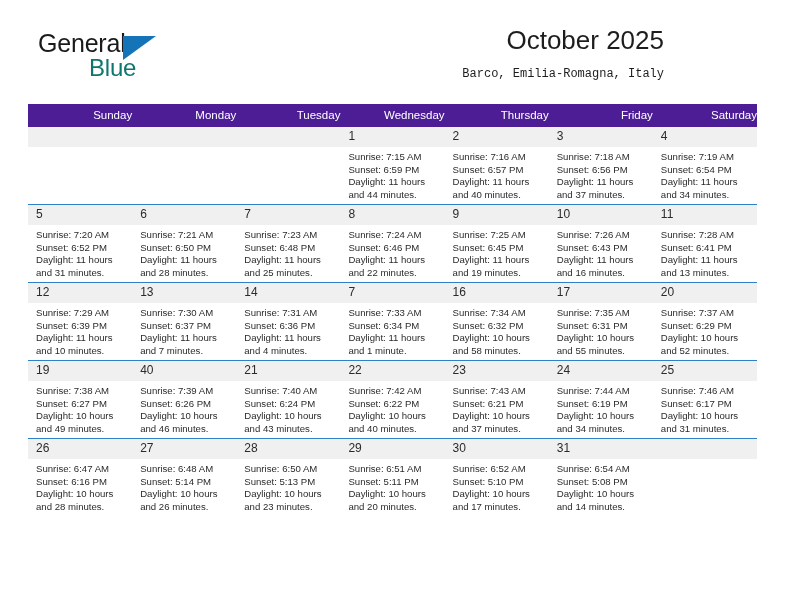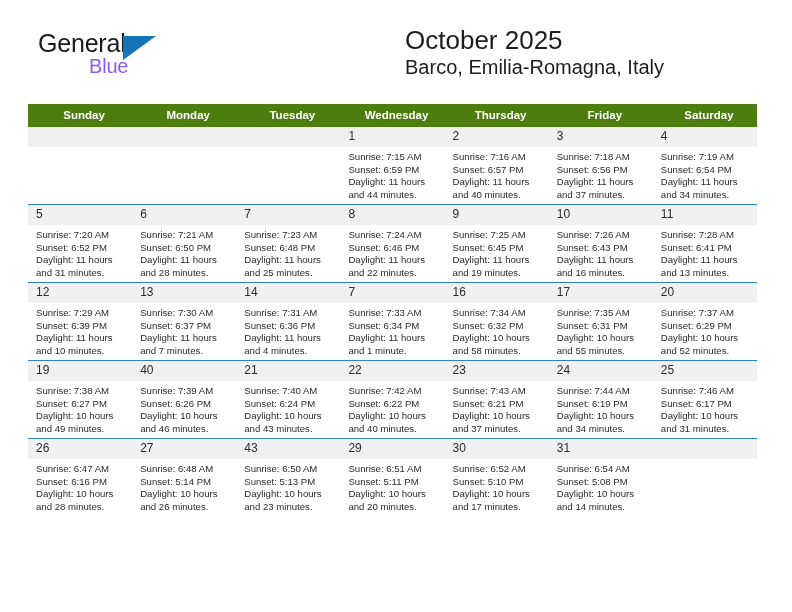--- a/index.html
+++ b/index.html
@@ -53,61 +53,62 @@
     top: 10px;
     width: 0;
     height: 0;
     border-left: 33px solid #1574b8;
     border-bottom: 24px solid transparent;
   }
   .brand-blue {
     position: absolute;
     left: 61px;
     top: 30px;
-    font-size: 20px;
+    font-size: 24px;
     letter-spacing: -0.2px;
-    color: #8b5cf6;
+    color: #0f766e;
     line-height: 1;
   }
 
   .title-block {
     position: absolute;
     right: 0;
     top: 0;
-    text-align: left;
+    text-align: right;
   }
   .cal-title {
     font-size: 26px;
     color: #1d1d1d;
     line-height: 1.15;
     white-space: nowrap;
   }
   .cal-subtitle {
-    margin-top: 0;
-    font-size: 20px;
+    margin-top: 12px;
+    font-size: 12px;
     color: #1d1d1d;
     line-height: 1.15;
     white-space: nowrap;
+    font-family: Liberation Mono, monospace;
   }
 
   
   .calendar {
     position: absolute;
     left: 28px;
     top: 104px;
     width: 729px;
     border-collapse: collapse;
     table-layout: fixed;
   }
   .calendar th {
-    background: #4d7c0f;
+    background: #4c1d95;
     color: #ffffff;
-    font-weight: bold;
+    font-weight: normal;
     font-size: 11.5px;
-    text-align: center;
+    text-align: right;
     padding: 5px 0 6px 8px;
     height: 12px;
     border: none;
   }
   .calendar td {
     vertical-align: top;
     padding: 0;
     border: none;
     border-top: 1px solid #3080c8;
     height: 77px;
@@ -424,21 +425,21 @@
           <td>
             <span class="daynum">27</span>
             <div class="cell-body">
               <div>Sunrise: 6:48 AM</div>
               <div>Sunset: 5:14 PM</div>
               <div>Daylight: 10 hours</div>
               <div>and 26 minutes.</div>
             </div>
           </td>
           <td>
-            <span class="daynum">43</span>
+            <span class="daynum">28</span>
             <div class="cell-body">
               <div>Sunrise: 6:50 AM</div>
               <div>Sunset: 5:13 PM</div>
               <div>Daylight: 10 hours</div>
               <div>and 23 minutes.</div>
             </div>
           </td>
           <td>
             <span class="daynum">29</span>
             <div class="cell-body">

